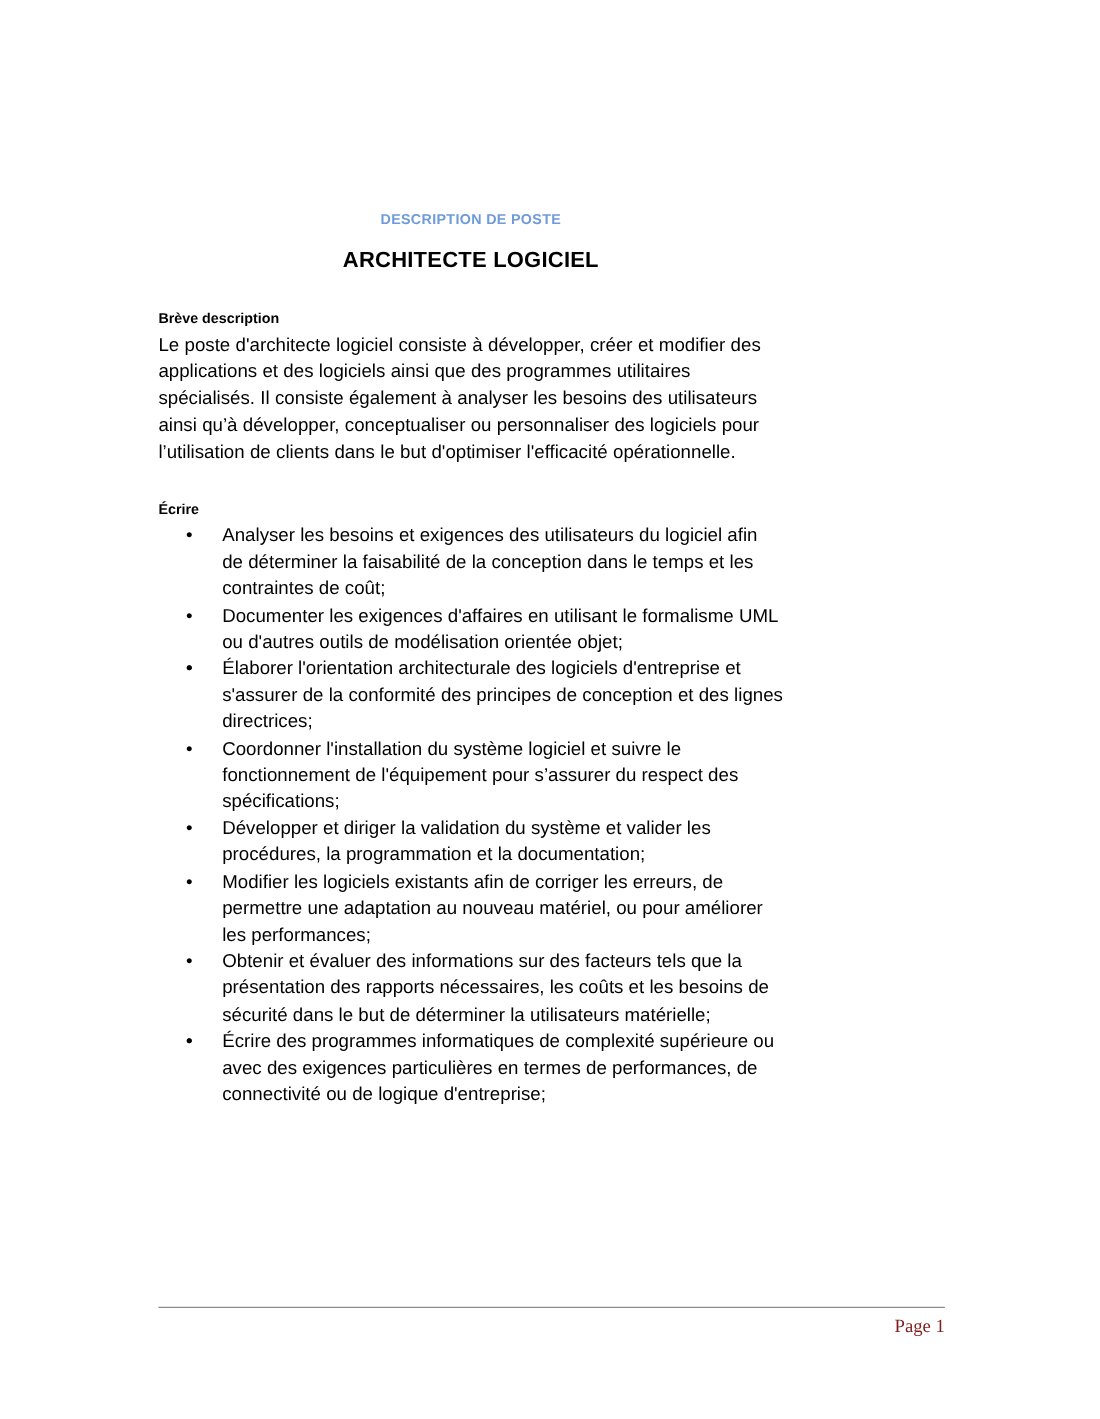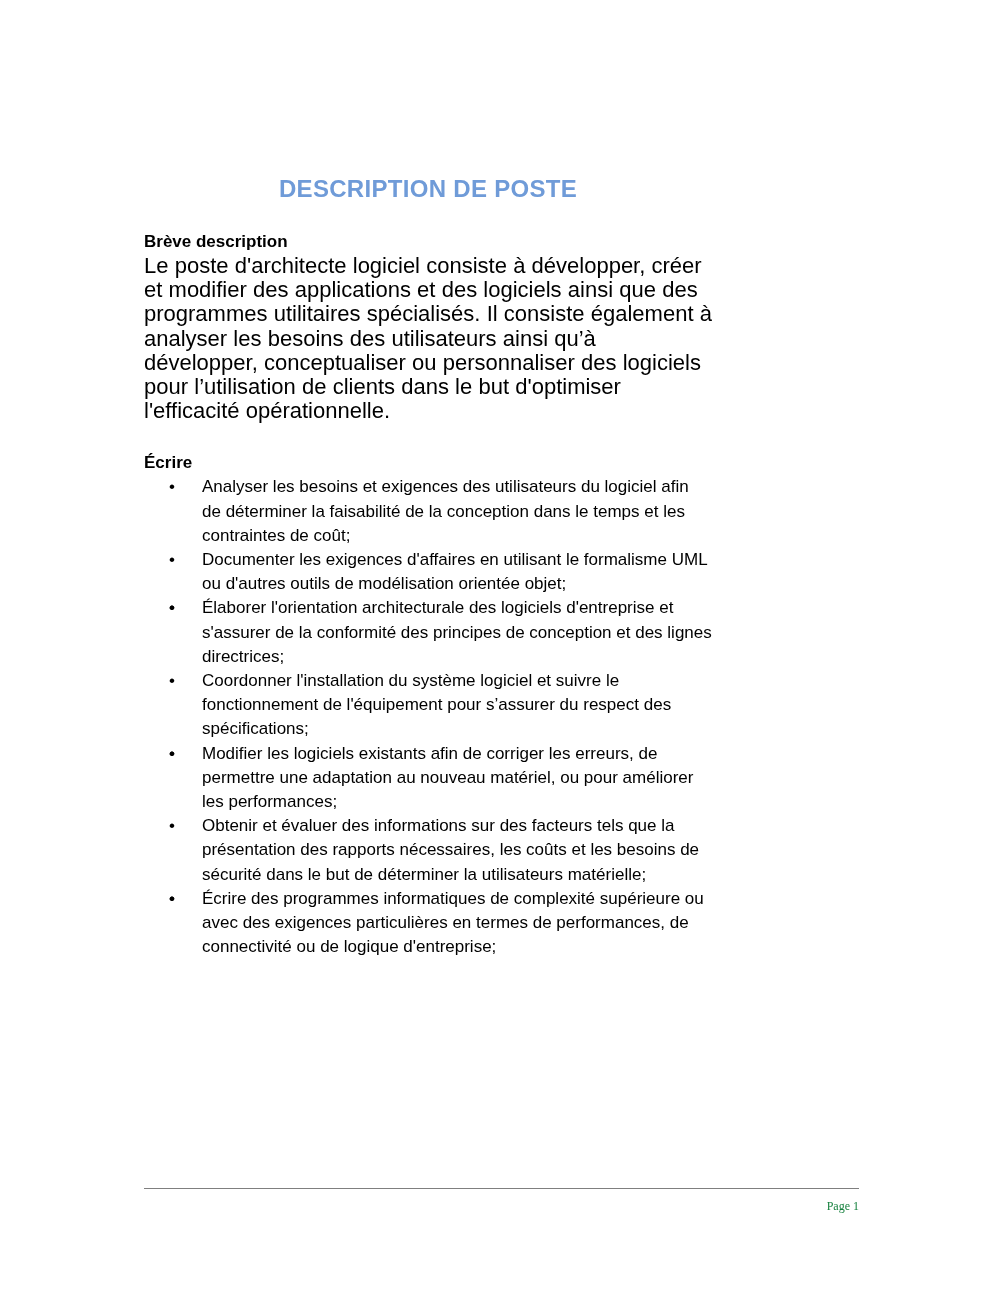--- a/index.html
+++ b/index.html
@@ -27,46 +27,46 @@
     position: absolute;
     left: 144px;
     top: 0;
     width: 568px;
   }
   .title-block {
     padding-top: 176px;
     text-align: center;
   }
   .doc-kicker {
-    font-size: 24px;
+    font-size: 13px;
     font-weight: bold;
     letter-spacing: 0.3px;
     color: #6f9bd8;
     line-height: 26px;
-    margin: 0;
+    margin: 11px;
   }
   .doc-title {
     font-size: 20px;
     font-weight: bold;
     color: #000000;
     line-height: 26px;
     margin: 9px 0 0 0;
     letter-spacing: 0.2px;
   }
   .section {
     margin-top: 28px;
   }
   .section-heading {
-    font-size: 17px;
+    font-size: 13px;
     font-weight: bold;
     line-height: 24px;
     margin: 0;
   }
   .paragraph {
-    font-size: 22px;
+    font-size: 17px;
     line-height: 24.2px;
     margin: 0;
     text-align: left;
     word-spacing: 0.1px;
   }
   .bullets {
     list-style: none;
     margin: 0;
     padding: 0;
   }
@@ -92,51 +92,52 @@
   }
   .footer-rule {
     width: 715px;
     height: 1px;
     background: #7f7f7f;
     margin: 0;
   }
   .footer-text {
     text-align: right;
     font-family: "Liberation Serif", serif;
-    font-size: 12px;
+    font-size: 17px;
     line-height: 20px;
-    color: #15803d;
+    color: #7f1d1d;
     margin-top: 7px;
   }
 </style>
 </head>
 <body>
 
 <div class="page">
 
   <div class="content">
 
     <div class="title-block">
       <div class="doc-kicker">DESCRIPTION DE POSTE</div>
+      <div class="doc-title">ARCHITECTE LOGICIEL</div>
     </div>
 
     <div class="section">
       <div class="section-heading">Brève description</div>
       <p class="paragraph">Le poste d'architecte logiciel consiste à développer, créer et modifier des applications et des logiciels ainsi que des programmes utilitaires spécialisés. Il consiste également à analyser les besoins des utilisateurs ainsi qu’à développer, conceptualiser ou personnaliser des logiciels pour l’utilisation de clients dans le but d'optimiser l'efficacité opérationnelle.</p>
     </div>
 
     <div class="section">
       <div class="section-heading">Écrire</div>
       <ul class="bullets" id="tasks-list">
           <li class="bullet-item"><span class="dot">•</span><span>Analyser les besoins et exigences des utilisateurs du logiciel afin de déterminer la faisabilité de la conception dans le temps et les contraintes de coût;</span></li>
           <li class="bullet-item"><span class="dot">•</span><span>Documenter les exigences d'affaires en utilisant le formalisme UML ou d'autres outils de modélisation orientée objet;</span></li>
           <li class="bullet-item"><span class="dot">•</span></li>
           <li class="bullet-item"><span class="dot">•</span><span>Élaborer l'orientation architecturale des logiciels d'entreprise et s'assurer de la conformité des principes de conception et des lignes directrices;</span></li>
           <li class="bullet-item"><span class="dot">•</span><span>Coordonner l'installation du système logiciel et suivre le fonctionnement de l'équipement pour s’assurer du respect des spécifications;</span></li>
-          <li class="bullet-item"><span class="dot">•</span></li>
+          <li class="bullet-item"><span class="dot">•</span><span>Développer et diriger la validation du système et valider les procédures, la programmation et la documentation;</span></li>
           <li class="bullet-item"><span class="dot">•</span><span>Modifier les logiciels existants afin de corriger les erreurs, de permettre une adaptation au nouveau matériel, ou pour améliorer les performances;</span></li>
           <li class="bullet-item"><span class="dot">•</span><span>Obtenir et évaluer des informations sur des facteurs tels que la présentation des rapports nécessaires, les coûts et les besoins de sécurité dans le but de déterminer la utilisateurs matérielle;</span></li>
           <li class="bullet-item"><span class="dot">•</span></li>
           <li class="bullet-item"><span class="dot">•</span><span>Écrire des programmes informatiques de complexité supérieure ou avec des exigences particulières en termes de performances, de connectivité ou de logique d'entreprise;</span></li>
         </ul>
     </div>
 
   </div>
 
   <div class="footer">

